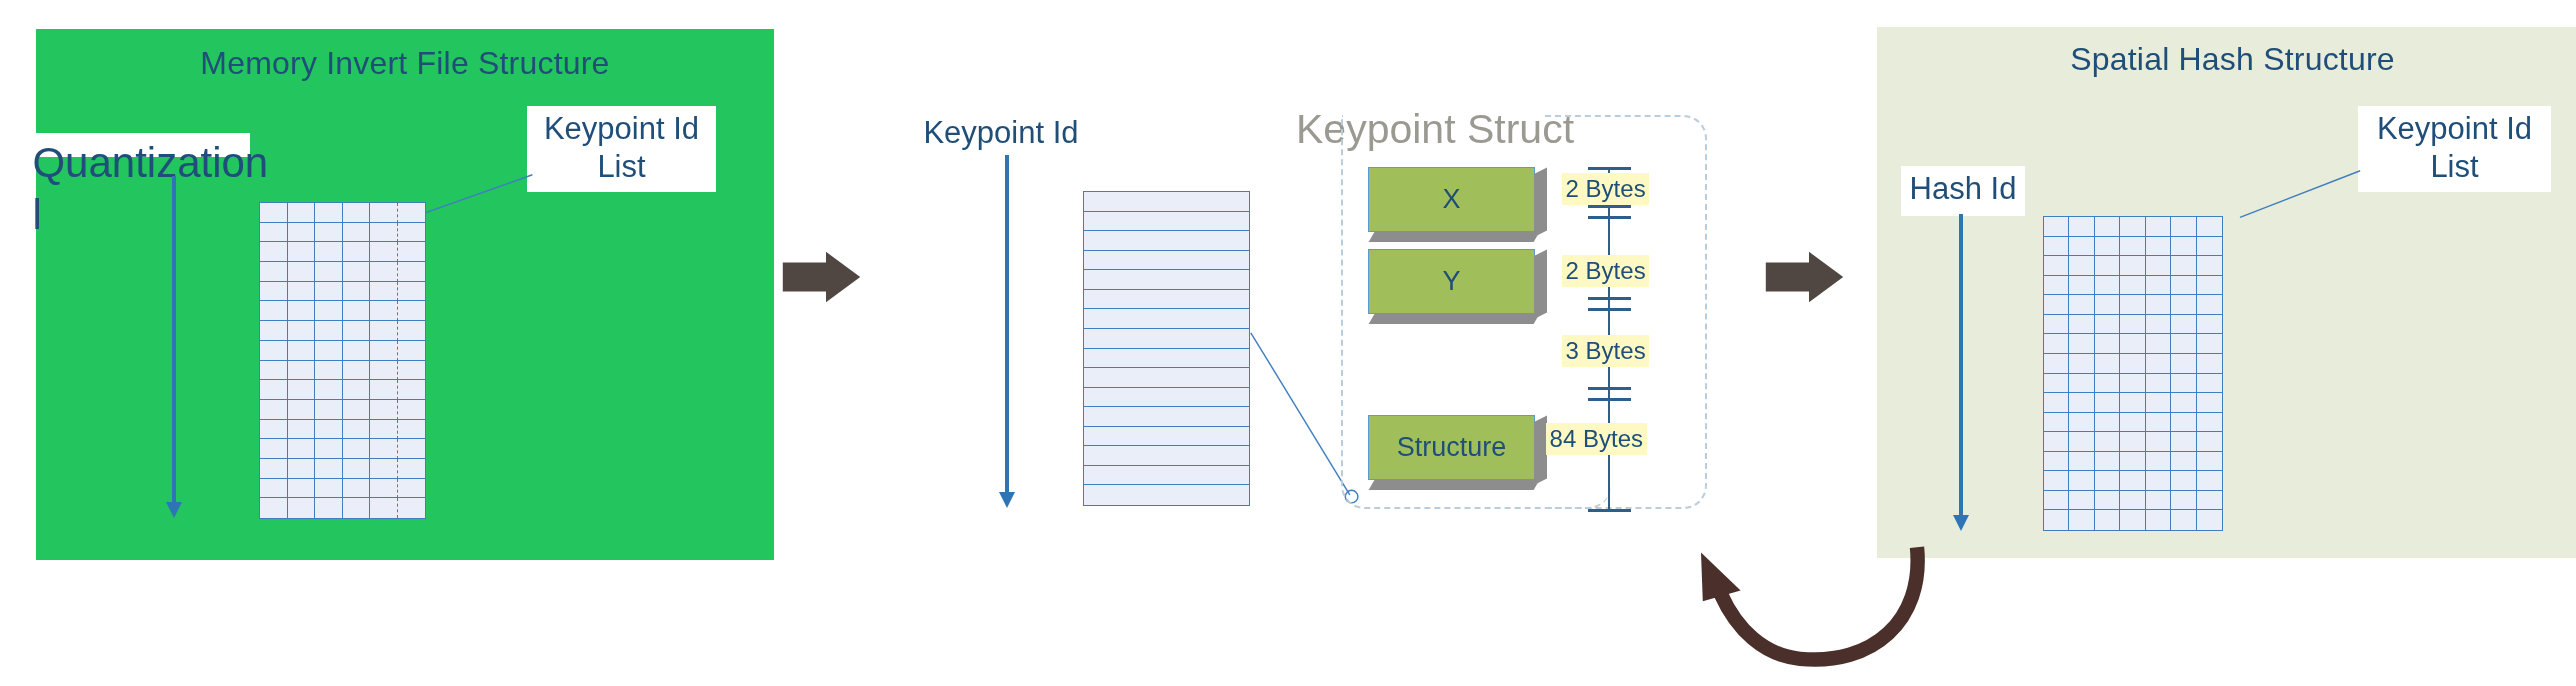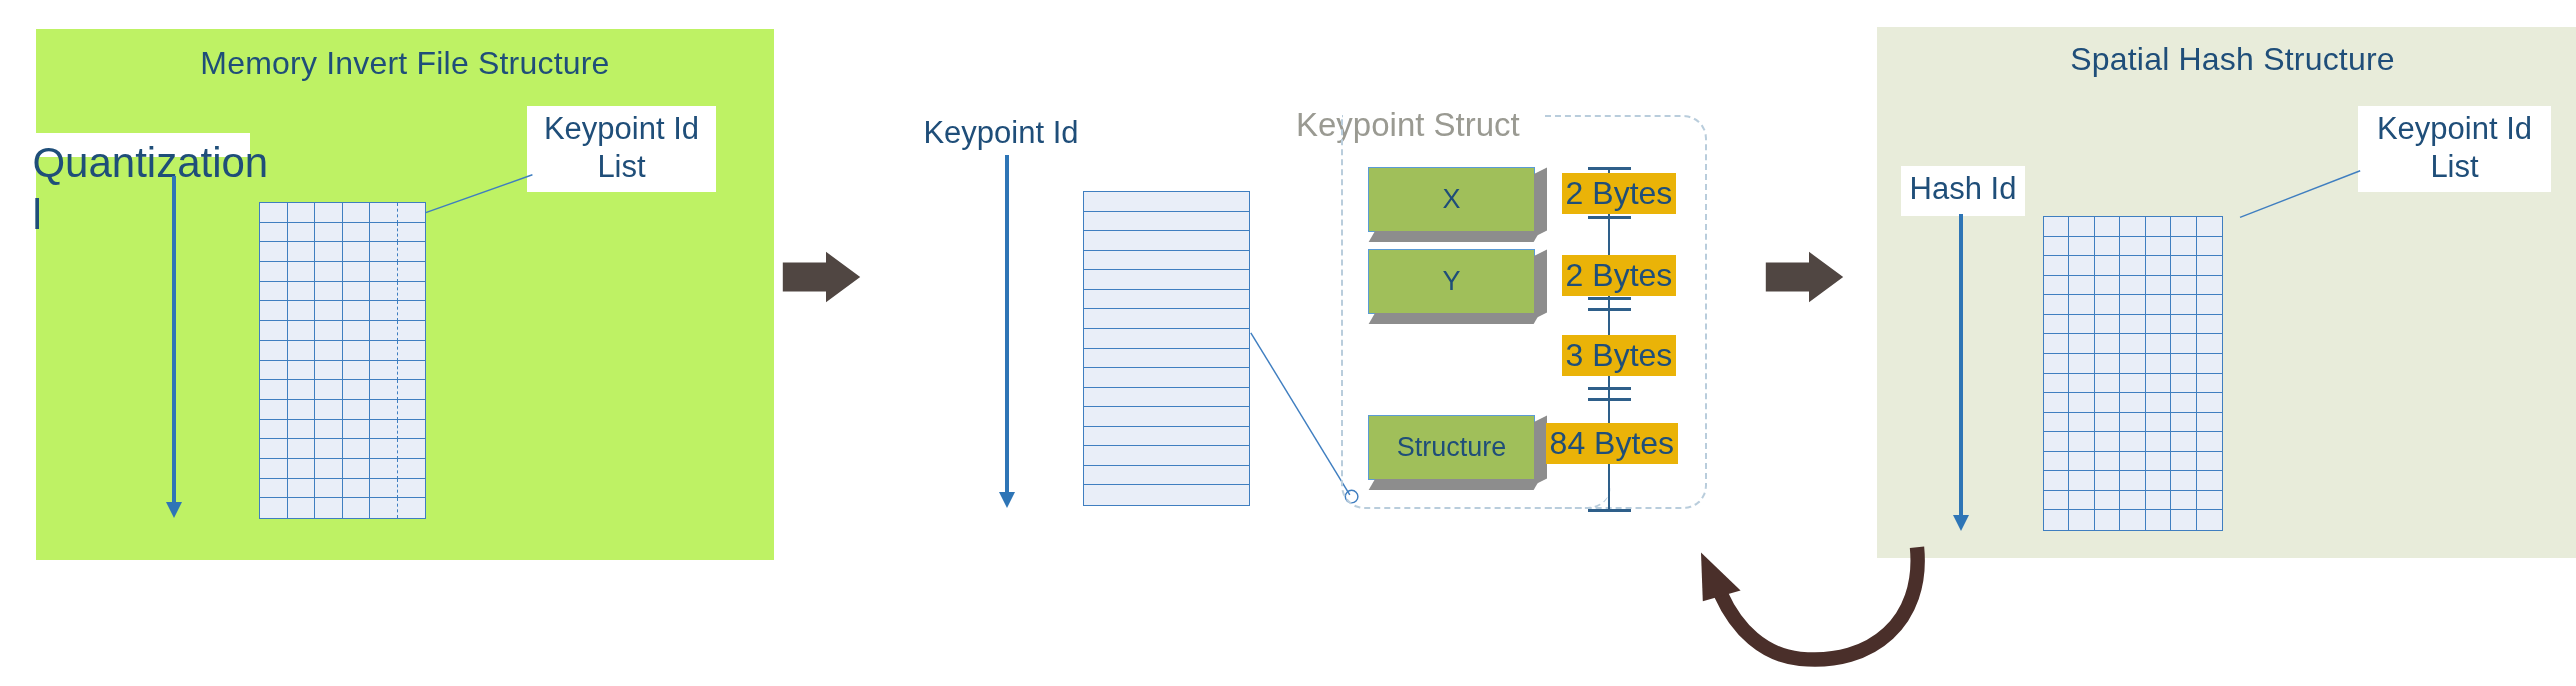--- a/index.html
+++ b/index.html
@@ -16,21 +16,21 @@
     height: 687px;
     background: #ffffff;
     overflow: hidden;
   }
 
   
   .panel {
     position: absolute;
     box-sizing: border-box;
   }
-  .panel-left   { left: 36px;   top: 29px;  width: 738px;  height: 531px; background: #bef264; }
+  .panel-left   { left: 36px;   top: 29px;  width: 738px;  height: 531px; background: #22c55e; }
   .panel-mid    { left: 893px;  top: 27px;  width: 837px;  height: 520px; background: #eff2e6; }
   .panel-right  { left: 1877px; top: 27px;  width: 711px;  height: 531px; background: #e8ecda; }
 
   .panel-title {
     position: absolute;
     left: 0;
     width: 100%;
     text-align: center;
     color: #1f4e79;
     font-size: 32px;
@@ -100,21 +100,21 @@
   .leader { position: absolute; overflow: visible; }
   .leader line { stroke: #3f7ec0; stroke-width: 1.6; }
 
   
   .block-arrow { position: absolute; }
 
   
   .struct-label {
     position: absolute;
     color: #9a9a92;
-    font-size: 33px;
+    font-size: 41px;
     white-space: nowrap;
     font-family: "Liberation Sans", sans-serif;
   }
   .dash-box {
     position: absolute;
     border: 2.7px dashed #b9cddc;
     border-radius: 23.4px;
     box-sizing: border-box;
   }
   .struct-box {
@@ -148,23 +148,23 @@
     left: 6.3px;
     bottom: -10.8px;
     width: 100%;
     height: 10.8px;
     background: #8d8d8d;
     transform: skewX(-30deg);
     transform-origin: left top;
   }
   .byte-chip {
     position: absolute;
-    background: #eab308;
+    background: #fef9c3;
     color: #1f4e79;
-    font-size: 32px;
+    font-size: 24px;
     padding: 1.8px 3.6px;
     white-space: nowrap;
     font-family: "Liberation Sans", sans-serif;
     z-index: 3;
   }
   .dim-line {
     position: absolute;
     background: #2e5f8a;
   }
   .dim-tick {

